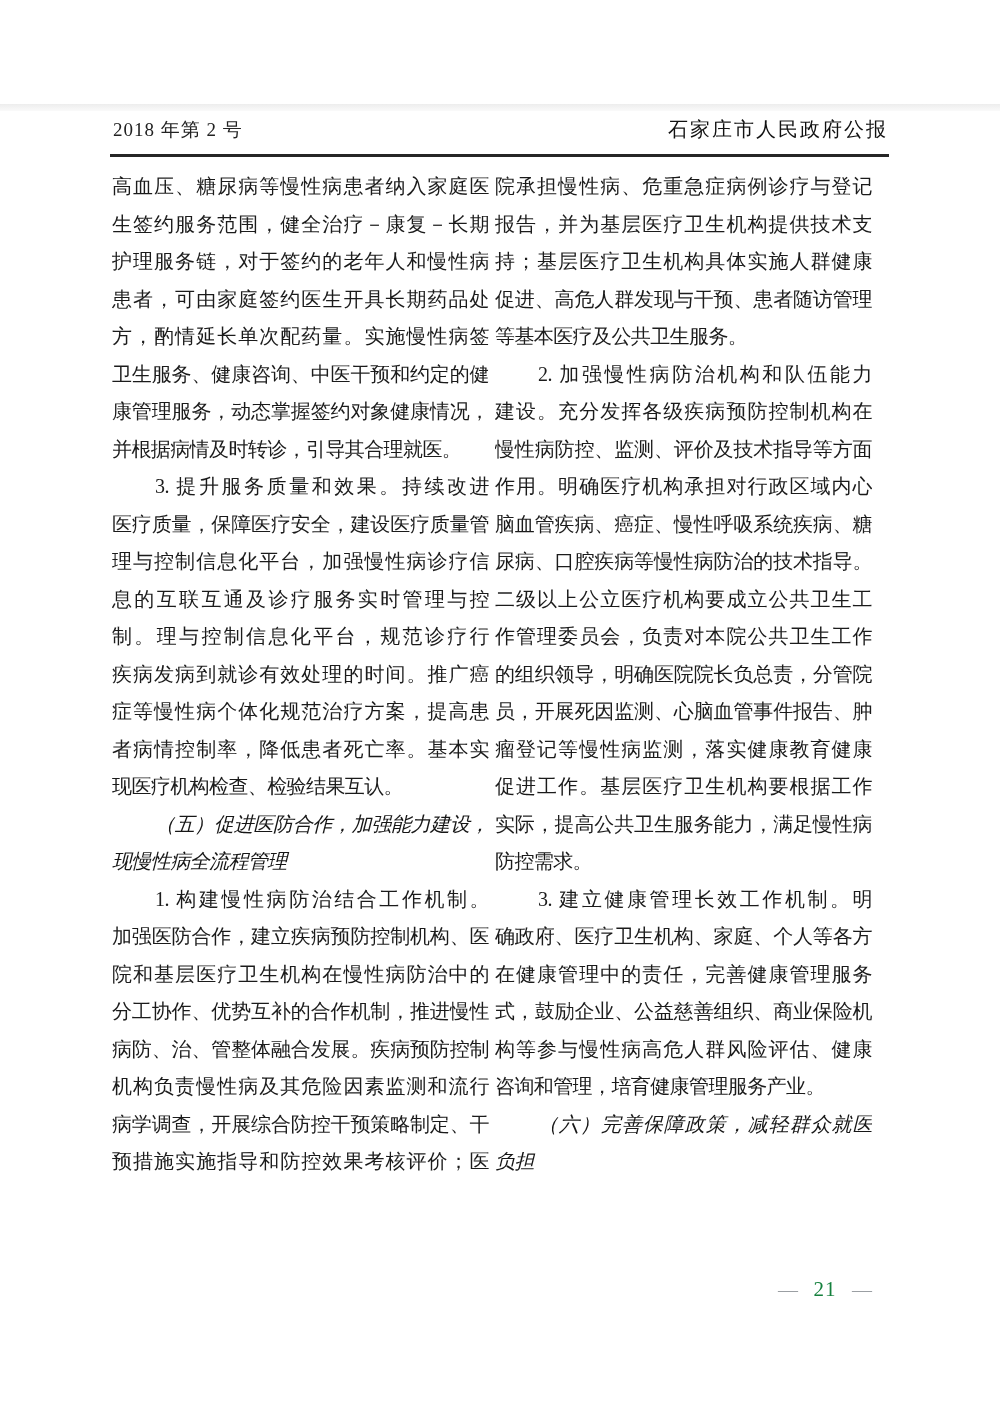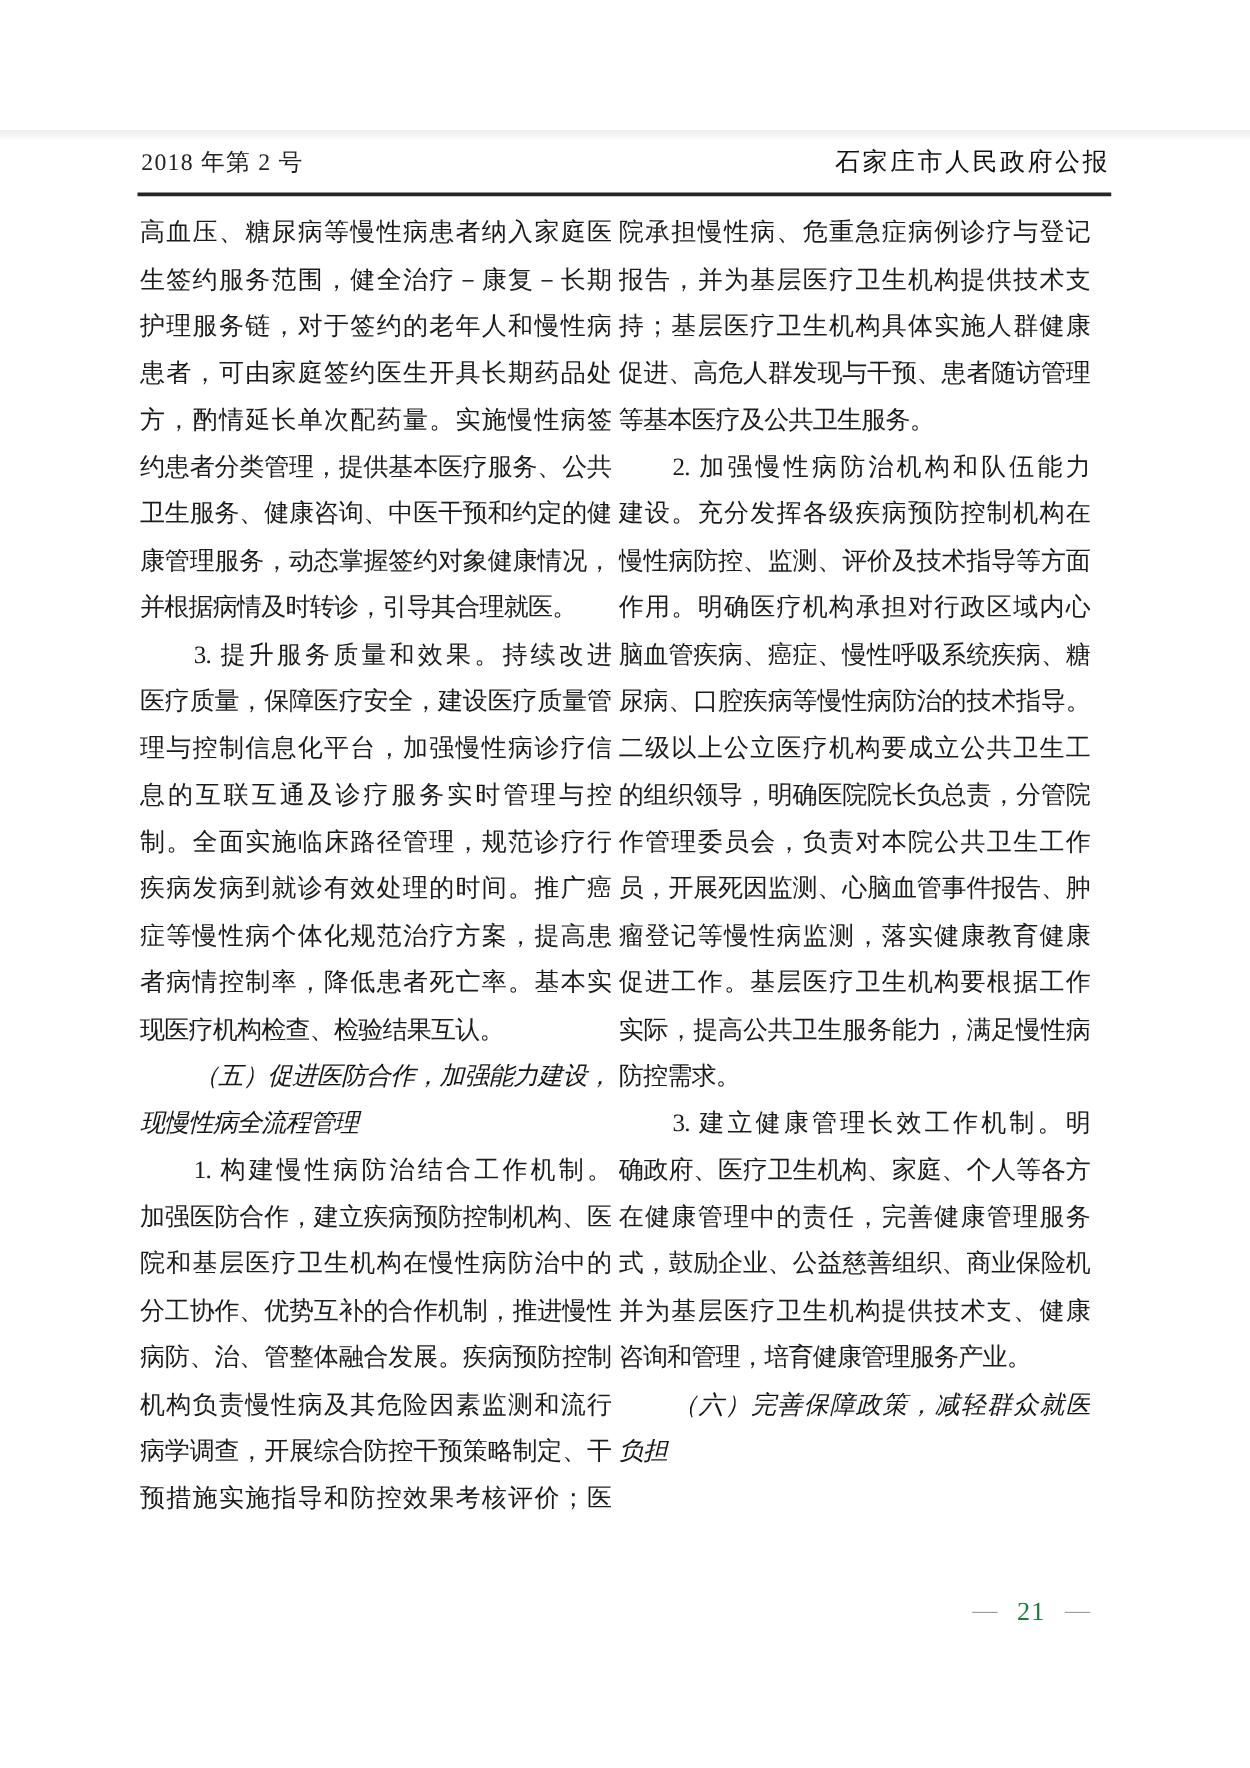--- a/index.html
+++ b/index.html
@@ -66,29 +66,28 @@
 
   <div class="rule"></div>
 
   <div class="columns">
     <div class="col" id="col-left">
         <div class="tline fill">高血压、糖尿病等慢性病患者纳入家庭医</div>
         <div class="tline fill">生签约服务范围，健全治疗－康复－长期</div>
         <div class="tline fill">护理服务链，对于签约的老年人和慢性病</div>
         <div class="tline fill">患者，可由家庭签约医生开具长期药品处</div>
         <div class="tline fill">方，酌情延长单次配药量。实施慢性病签</div>
-        <div class="tline fill">约患者分类管理，提供基本医疗服务、公共</div>
         <div class="tline fill">卫生服务、健康咨询、中医干预和约定的健</div>
         <div class="tline fill">康管理服务，动态掌握签约对象健康情况，</div>
         <div class="tline">并根据病情及时转诊，引导其合理就医。</div>
         <div class="tline ind fill">3. 提升服务质量和效果。持续改进</div>
         <div class="tline fill">医疗质量，保障医疗安全，建设医疗质量管</div>
         <div class="tline fill">理与控制信息化平台，加强慢性病诊疗信</div>
         <div class="tline fill">息的互联互通及诊疗服务实时管理与控</div>
-        <div class="tline fill">制。全面实施临床路径管理，规范诊疗行</div>
+        <div class="tline fill">制。理与控制信息化平台，规范诊疗行</div>
         <div class="tline fill">疾病发病到就诊有效处理的时间。推广癌</div>
         <div class="tline fill">症等慢性病个体化规范治疗方案，提高患</div>
         <div class="tline fill">者病情控制率，降低患者死亡率。基本实</div>
         <div class="tline">现医疗机构检查、检验结果互认。</div>
         <div class="tline ind kai fill">（五）促进医防合作，加强能力建设，实</div>
         <div class="tline kai">现慢性病全流程管理</div>
         <div class="tline ind fill">1. 构建慢性病防治结合工作机制。</div>
         <div class="tline fill">加强医防合作，建立疾病预防控制机构、医</div>
         <div class="tline fill">院和基层医疗卫生机构在慢性病防治中的</div>
         <div class="tline fill">分工协作、优势互补的合作机制，推进慢性</div>
@@ -103,32 +102,32 @@
         <div class="tline fill">持；基层医疗卫生机构具体实施人群健康</div>
         <div class="tline fill">促进、高危人群发现与干预、患者随访管理</div>
         <div class="tline">等基本医疗及公共卫生服务。</div>
         <div class="tline ind fill">2. 加强慢性病防治机构和队伍能力</div>
         <div class="tline fill">建设。充分发挥各级疾病预防控制机构在</div>
         <div class="tline fill">慢性病防控、监测、评价及技术指导等方面</div>
         <div class="tline fill">作用。明确医疗机构承担对行政区域内心</div>
         <div class="tline fill">脑血管疾病、癌症、慢性呼吸系统疾病、糖</div>
         <div class="tline fill">尿病、口腔疾病等慢性病防治的技术指导。</div>
         <div class="tline fill">二级以上公立医疗机构要成立公共卫生工</div>
+        <div class="tline fill">作管理委员会，负责对本院公共卫生工作</div>
         <div class="tline fill">的组织领导，明确医院院长负总责，分管院</div>
-        <div class="tline fill">作管理委员会，负责对本院公共卫生工作</div>
         <div class="tline fill">员，开展死因监测、心脑血管事件报告、肿</div>
         <div class="tline fill">瘤登记等慢性病监测，落实健康教育健康</div>
         <div class="tline fill">促进工作。基层医疗卫生机构要根据工作</div>
         <div class="tline fill">实际，提高公共卫生服务能力，满足慢性病</div>
         <div class="tline">防控需求。</div>
         <div class="tline ind fill">3. 建立健康管理长效工作机制。明</div>
         <div class="tline fill">确政府、医疗卫生机构、家庭、个人等各方</div>
         <div class="tline fill">在健康管理中的责任，完善健康管理服务</div>
         <div class="tline fill">式，鼓励企业、公益慈善组织、商业保险机</div>
-        <div class="tline fill">并为基层医疗卫生机构提供技术支、健康</div>
+        <div class="tline fill">构等参与慢性病高危人群风险评估、健康</div>
         <div class="tline">咨询和管理，培育健康管理服务产业。</div>
         <div class="tline ind kai fill">（六）完善保障政策，减轻群众就医</div>
         <div class="tline kai">负担</div>
       </div>
   </div>
 
   <div class="footer">
     <span class="dash">—</span>
     <span class="pagenum">21</span>
     <span class="dash">—</span>

